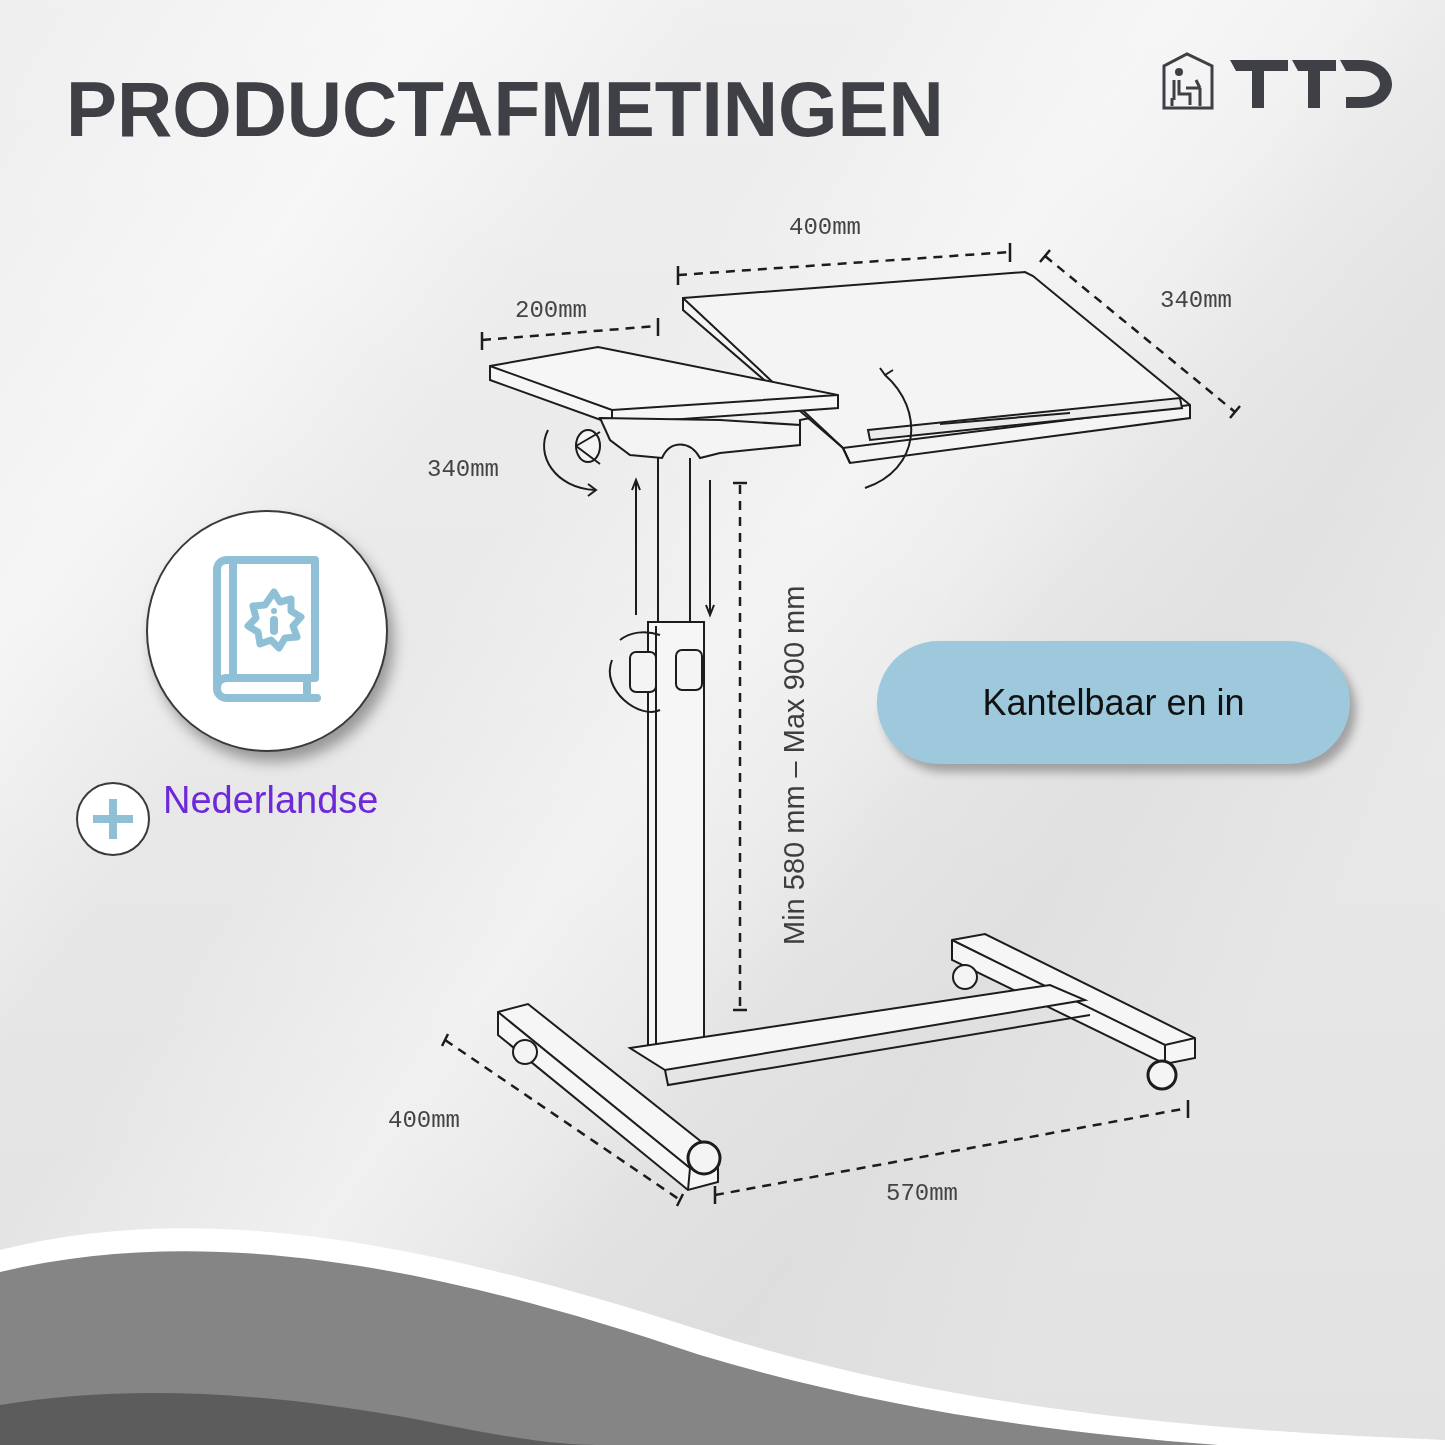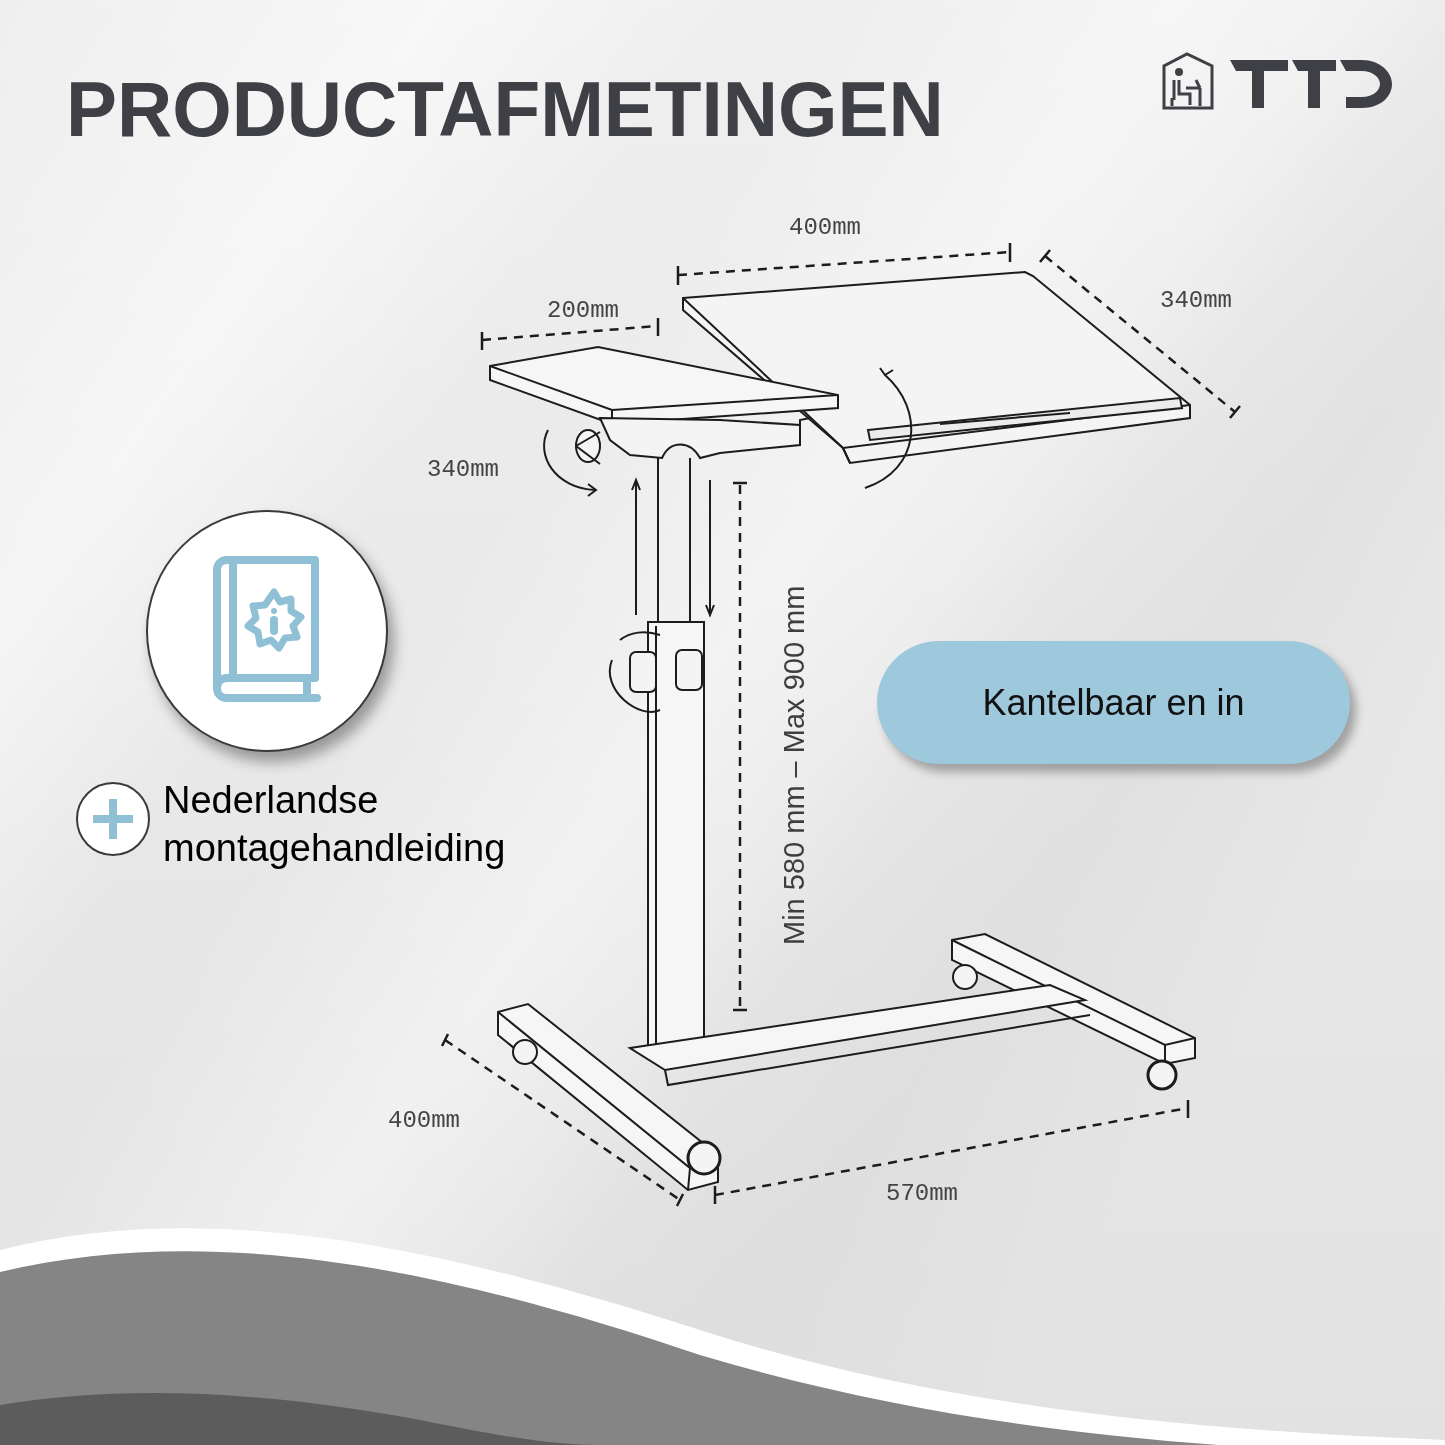--- a/index.html
+++ b/index.html
@@ -38,21 +38,21 @@
     box-shadow: 6px 10px 14px rgba(0,0,0,0.35);
     display:flex; align-items:center; justify-content:center;
   }
   .plus-circle {
     position:absolute; left:76px; top:782px; width:70px; height:70px;
     border-radius:50%; background:#fff; border:2px solid #3a3a3a;
     display:flex; align-items:center; justify-content:center;
   }
   .manual-text {
     position:absolute; left:163px; top:776px; font-size:38px; line-height:48px;
-    color:#000000;
+    color:#6d28d9;
   }
   .pill {
     position:absolute; left:877px; top:641px; width:473px; height:123px;
     border-radius:62px; background:#9ec9dc;
     box-shadow: 6px 8px 10px rgba(0,0,0,0.3);
     display:flex; align-items:center; justify-content:center; text-align:center;
     font-size:36px; line-height:44px; color:#111;
   }
   .pill span { display:block; }
 </style>
@@ -148,21 +148,21 @@
     <path d="M482,332 L482,350 M658,318 L658,336"></path>
     <path d="M1040,262 L1050,250 M1230,418 L1240,406"></path>
     <path d="M733,483 L747,483 M733,1010 L747,1010"></path>
     <path d="M442,1046 L448,1034 M677,1206 L683,1194"></path>
     <path d="M715,1186 L715,1204 M1188,1100 L1188,1118"></path>
   </g>
 </svg>
 
 <div class="dim" style="left:789px; top:214px;">400mm</div>
 <div class="dim" style="left:1160px; top:287px;">340mm</div>
-<div class="dim" style="left:515px; top:297px;margin-left:32px;">200mm</div>
+<div class="dim" style="left:515px; top:297px;">200mm</div>
 <div class="dim" style="left:427px; top:456px;">340mm</div>
 <div class="dim-vertical">Min 580 mm – Max 900 mm</div>
 <div class="dim" style="left:388px; top:1107px;">400mm</div>
 <div class="dim" style="left:886px; top:1180px;">570mm</div>
 
 <div class="manual-circle">
   <svg width="120" height="150" viewBox="0 0 120 150" fill="none" stroke="#8fc0d6" stroke-width="8" stroke-linecap="round" stroke-linejoin="round">
     <path d="M10,14 C10,8 14,4 20,4 L108,4 L108,122 L20,122 C14,122 10,126 10,132 L10,14 Z"></path>
     <path d="M26,6 L26,120"></path>
     <path d="M10,132 C10,138 14,142 20,142 L110,142"></path>
@@ -175,20 +175,19 @@
 
 <div class="plus-circle">
   <svg width="44" height="44" viewBox="0 0 44 44">
     <rect x="18" y="2" width="8" height="40" fill="#8fc0d6"></rect>
     <rect x="2" y="18" width="40" height="8" fill="#8fc0d6"></rect>
   </svg>
 </div>
 
 <div class="manual-text">
   <div>Nederlandse</div>
-  <div>montagehandleiding</div>
 </div>
 
 <div class="pill">
   <div>
     <span>Kantelbaar en in</span>
   </div>
 </div>
 
 </body></html>

